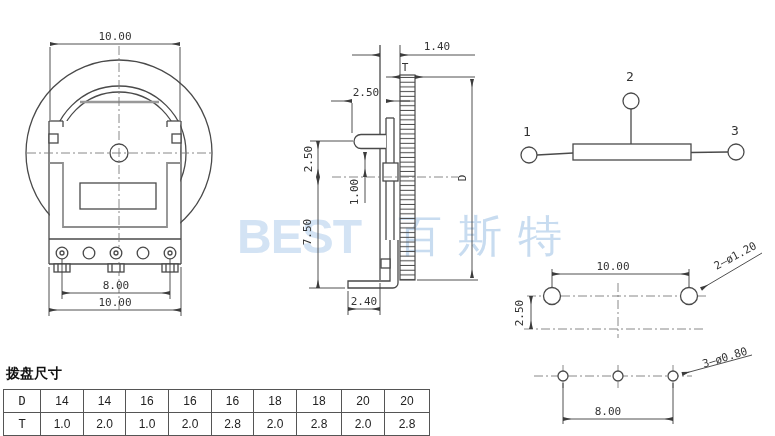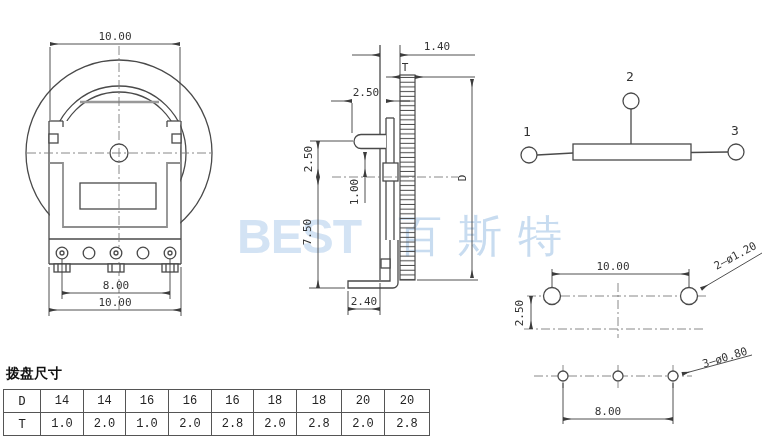--- a/index.html
+++ b/index.html
@@ -11,21 +11,21 @@
   .dim{stroke:#3c3c3c;stroke-width:0.9;fill:none;}
   .cl{stroke:#7a7a7a;stroke-width:0.9;fill:none;stroke-dasharray:9 3 2 3;}
   .gray{stroke:#8f8f8f;stroke-width:1.8;fill:none;}
   .dimtxt{font:11px "DejaVu Sans Mono",monospace;fill:#333;text-anchor:middle;}
   .pintxt{font:13px "DejaVu Sans Mono",monospace;fill:#333;text-anchor:middle;}
   .wm-latin{font:bold 48px "Liberation Sans",sans-serif;fill:#d3e3f4;letter-spacing:-1px;}
   .wm-cjk{font:44px "Liberation Sans",sans-serif;fill:#c8dcf0;letter-spacing:16px;}
   .tbl-title{position:absolute;left:6px;top:357px;font-size:14px;font-weight:bold;color:#111;margin-top:8px;}
   table.size{position:absolute;left:3px;top:389px;border-collapse:collapse;table-layout:fixed;}
   table.size td{border:1px solid #555;height:22px;text-align:center;vertical-align:middle;
-                font-size:12px;color:#222;padding:0;font-family:Liberation Mono, monospace;}
+                font-size:12px;color:#222;padding:0;}
   table.size td.lab{font-family:"DejaVu Sans Mono",monospace;}
 </style>
 </head>
 <body>
 
 <div id="stage">
 <svg width="775" height="436" viewBox="0 0 775 436">
   <defs>
     <marker id="arr" viewBox="0 0 12 6" refX="11" refY="3" markerWidth="11" markerHeight="5.5" orient="auto-start-reverse">
       <path d="M1,3 L11,0.6 L11,5.4 Z" fill="#3c3c3c"></path>

